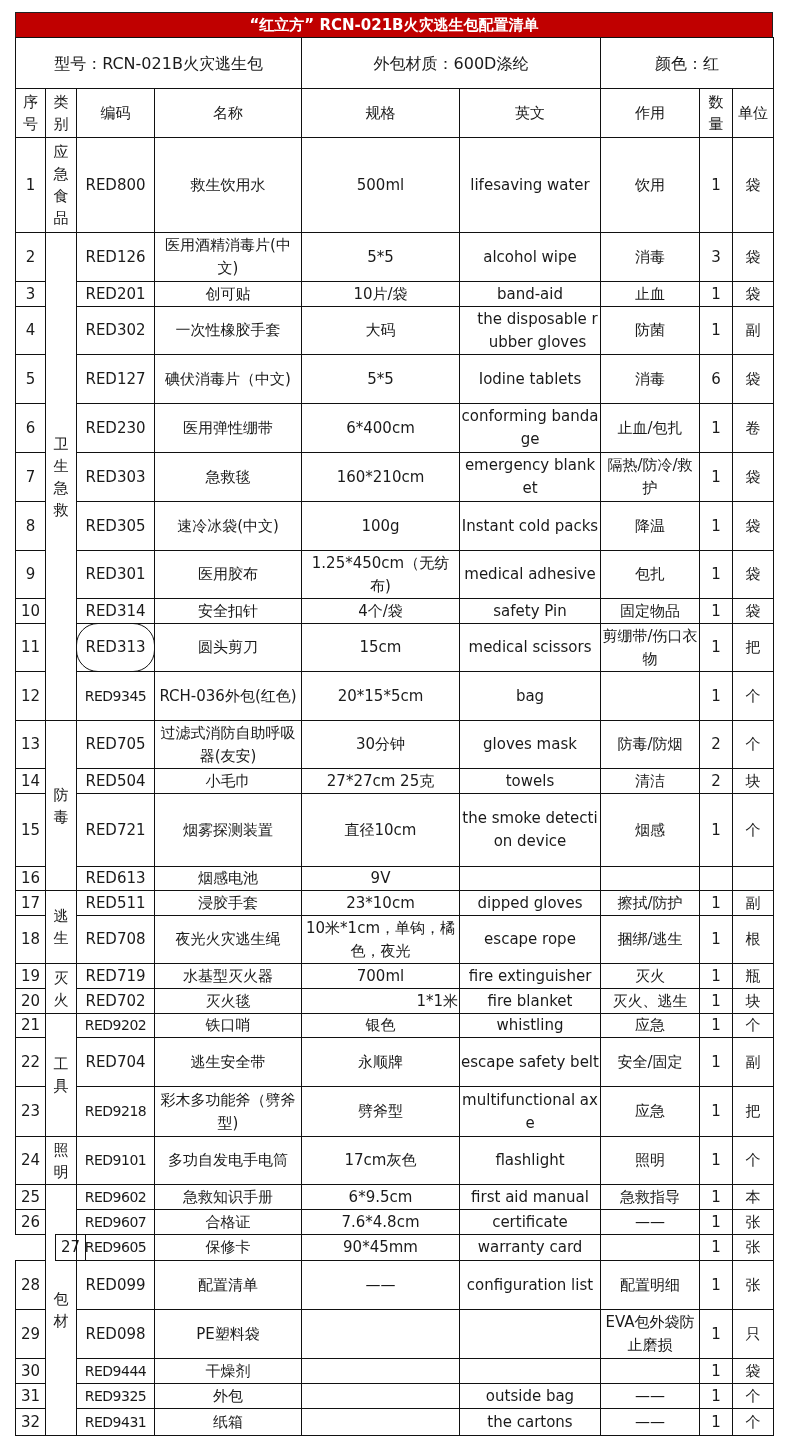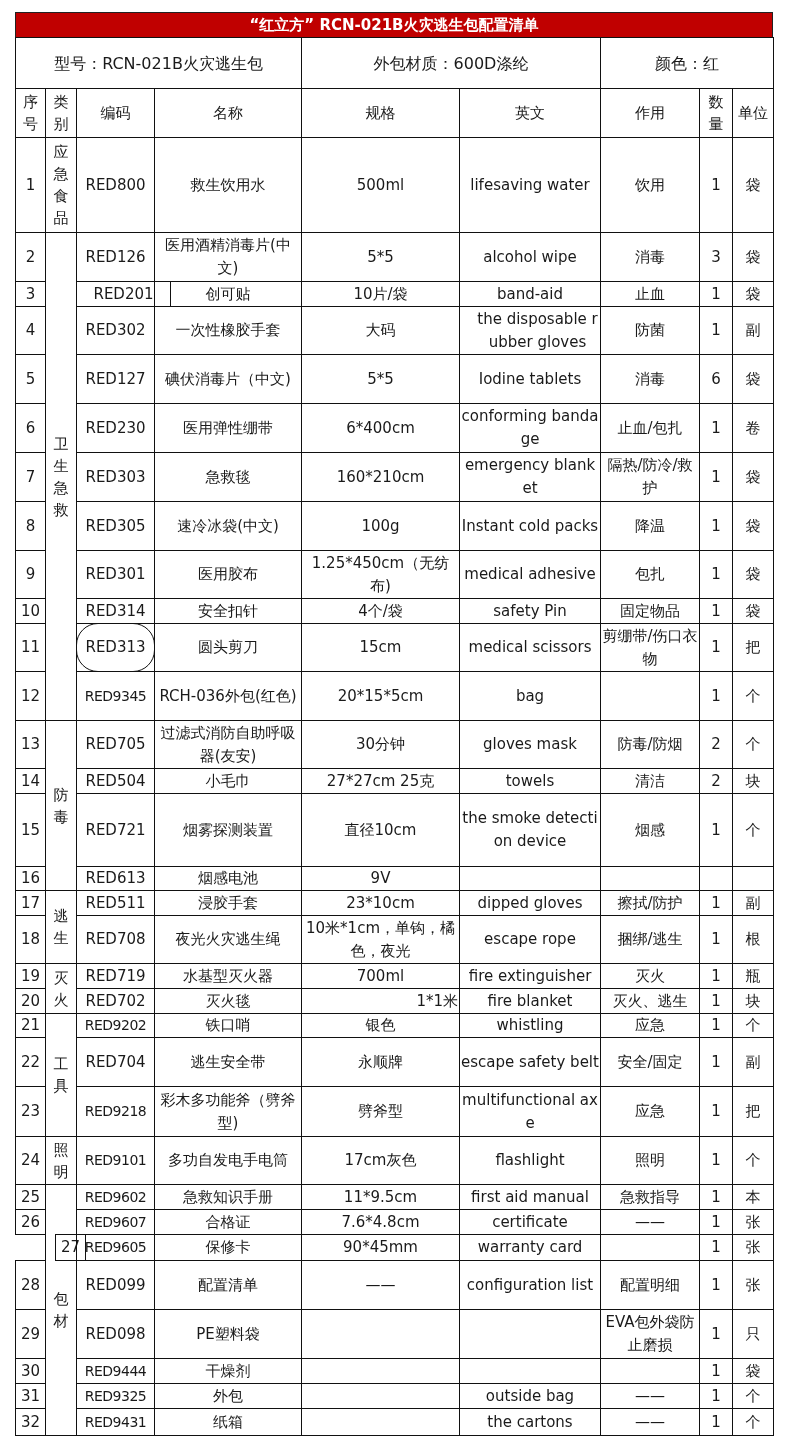--- a/index.html
+++ b/index.html
@@ -106,21 +106,21 @@
       </div>
       <div class="cell" style="left: 684px; top: 220px; width: 34px; height: 50px;">
         <span class="cell-text">3</span>
       </div>
       <div class="cell" style="left: 717px; top: 220px; width: 42px; height: 50px;">
         <span class="cell-text">袋</span>
       </div>
       <div class="cell" style="left: 0px; top: 269px; width: 31px; height: 26px;">
         <span class="cell-text">3</span>
       </div>
-      <div class="cell" style="left: 61px; top: 269px; width: 95px; height: 26px;">
+      <div class="cell" style="left: 61px; top: 269px; width: 79px; height: 26px;">
         <span class="cell-text">RED201</span>
       </div>
       <div class="cell" style="left: 139px; top: 269px; width: 148px; height: 26px;">
         <span class="cell-text">创可贴</span>
       </div>
       <div class="cell" style="left: 286px; top: 269px; width: 159px; height: 26px;">
         <span class="cell-text">10片/袋</span>
       </div>
       <div class="cell" style="left: 444px; top: 269px; width: 142px; height: 26px;">
         <span class="cell-text">band-aid</span>
@@ -641,21 +641,21 @@
       <div class="cell" style="left: 0px; top: 1172px; width: 31px; height: 26px;">
         <span class="cell-text">25</span>
       </div>
       <div class="cell tight" style="left: 61px; top: 1172px; width: 79px; height: 26px;">
         <span class="cell-text">RED9602</span>
       </div>
       <div class="cell" style="left: 139px; top: 1172px; width: 148px; height: 26px;">
         <span class="cell-text">急救知识手册</span>
       </div>
       <div class="cell" style="left: 286px; top: 1172px; width: 159px; height: 26px;">
-        <span class="cell-text">11*9.5cm</span>
+        <span class="cell-text">6*9.5cm</span>
       </div>
       <div class="cell" style="left: 444px; top: 1172px; width: 142px; height: 26px;">
         <span class="cell-text">first aid manual</span>
       </div>
       <div class="cell" style="left: 585px; top: 1172px; width: 100px; height: 26px;">
         <span class="cell-text">急救指导</span>
       </div>
       <div class="cell" style="left: 684px; top: 1172px; width: 34px; height: 26px;">
         <span class="cell-text">1</span>
       </div>

